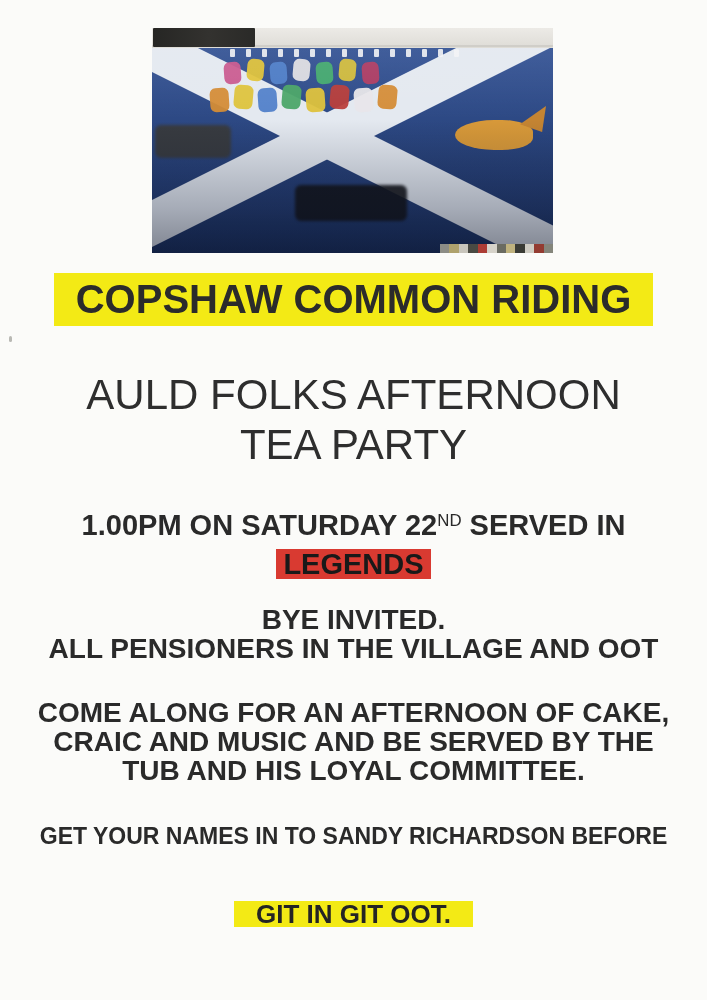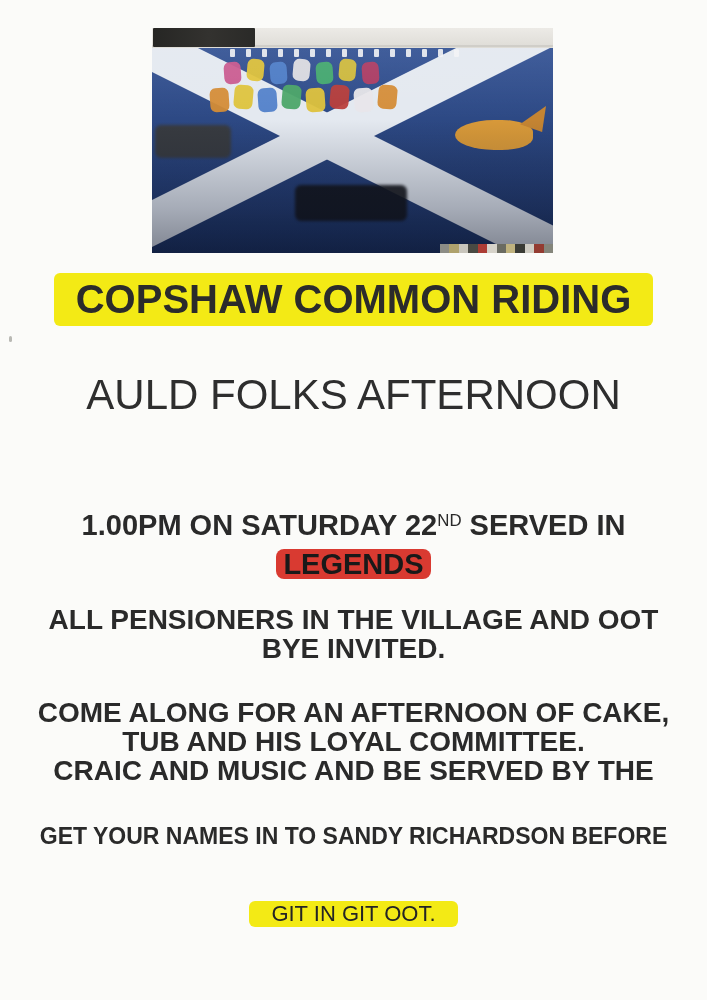--- a/index.html
+++ b/index.html
@@ -62,41 +62,41 @@
     background:linear-gradient(180deg, rgba(255,255,255,.06) 0%, rgba(0,0,0,0) 35%, rgba(6,14,38,.28) 78%, rgba(4,9,28,.45) 100%);
     pointer-events:none;
   }
   .flag-bottom-strip {
     position:absolute; left:288px; top:216px; width:113px; height:9px;
     display:flex;
   }
   .strip-cell { flex:1 0 auto; height:9px; }
   
   .center { position:absolute; left:0; right:0; text-align:center; }
-  .hl { display:inline-block; padding:0 22px;border-radius:6px; }
+  .hl { display:inline-block; padding:0 22px; }
   .banner-wrap { top:273px; }
   .banner-text {
     font-weight:700; font-size:40px; line-height:53px;
     letter-spacing:0px; color:#2b2b2b;
   }
   .heading { top:370px; font-weight:400; font-size:42px; line-height:50px; color:#2e2e2e; }
   .when { top:508px; font-weight:700; font-size:29px; line-height:34px; }
   .when sup, .rsvp sup {
     font-size:0.58em; vertical-align:baseline; position:relative; top:-0.55em;
     font-weight:400;
   }
   .venue {
     display:inline-block; margin-top:2px; padding:0 7px;
-    font-weight:700; font-size:29px; line-height:30px; color:#191919;border-radius:8px;
+    font-weight:700; font-size:29px; line-height:30px; color:#191919;
   }
   .invite { top:605px; font-weight:700; font-size:28px; line-height:29px; }
   .description { top:698px; font-weight:700; font-size:28px; line-height:29px; }
   .rsvp { top:824px; font-weight:700; font-size:23px; line-height:24.5px; }
   .footer-wrap { top:901px; }
-  .footer-text { font-weight:400; font-size:22px; line-height:26px; color:#242424; }
+  .footer-text { font-weight:700; font-size:26px; line-height:26px; color:#242424; }
   .speck { position:absolute; left:9px; top:336px; width:3px; height:6px; background:#b9b9b4; border-radius:2px; }
 </style>
 </head>
 <body>
 
 <div class="page">
 
   <div class="photo">
     <div class="photo-inner">
       <div class="sky"></div>
@@ -175,38 +175,39 @@
         </div>
     </div>
   </div>
 
   <div class="center banner-wrap">
     <span class="hl banner-text" style="background: rgb(243, 234, 21);">COPSHAW COMMON RIDING</span>
   </div>
 
   <div class="center heading">
     <div>AULD FOLKS AFTERNOON</div>
+    <div>TEA PARTY</div>
   </div>
 
   <div class="center when">
     <div><span>1.00PM ON SATURDAY 22</span><sup>ND</sup><span> SERVED IN</span></div>
     <div>
       <span class="venue" style="background: rgb(217, 58, 49);">LEGENDS</span>
     </div>
   </div>
 
   <div class="center invite">
+    <div>BYE INVITED.</div>
     <div>ALL PENSIONERS IN THE VILLAGE AND OOT</div>
-    <div>BYE INVITED.</div>
   </div>
 
   <div class="center description">
     <div>COME ALONG FOR AN AFTERNOON OF CAKE,</div>
+    <div>CRAIC AND MUSIC AND BE SERVED BY THE</div>
     <div>TUB AND HIS LOYAL COMMITTEE.</div>
-    <div>CRAIC AND MUSIC AND BE SERVED BY THE</div>
   </div>
 
   <div class="center rsvp">
     <div>GET YOUR NAMES IN TO SANDY RICHARDSON BEFORE</div>
   </div>
 
   <div class="center footer-wrap">
     <span class="hl footer-text" style="background: rgb(243, 234, 21);">GIT IN GIT OOT.</span>
   </div>
 

